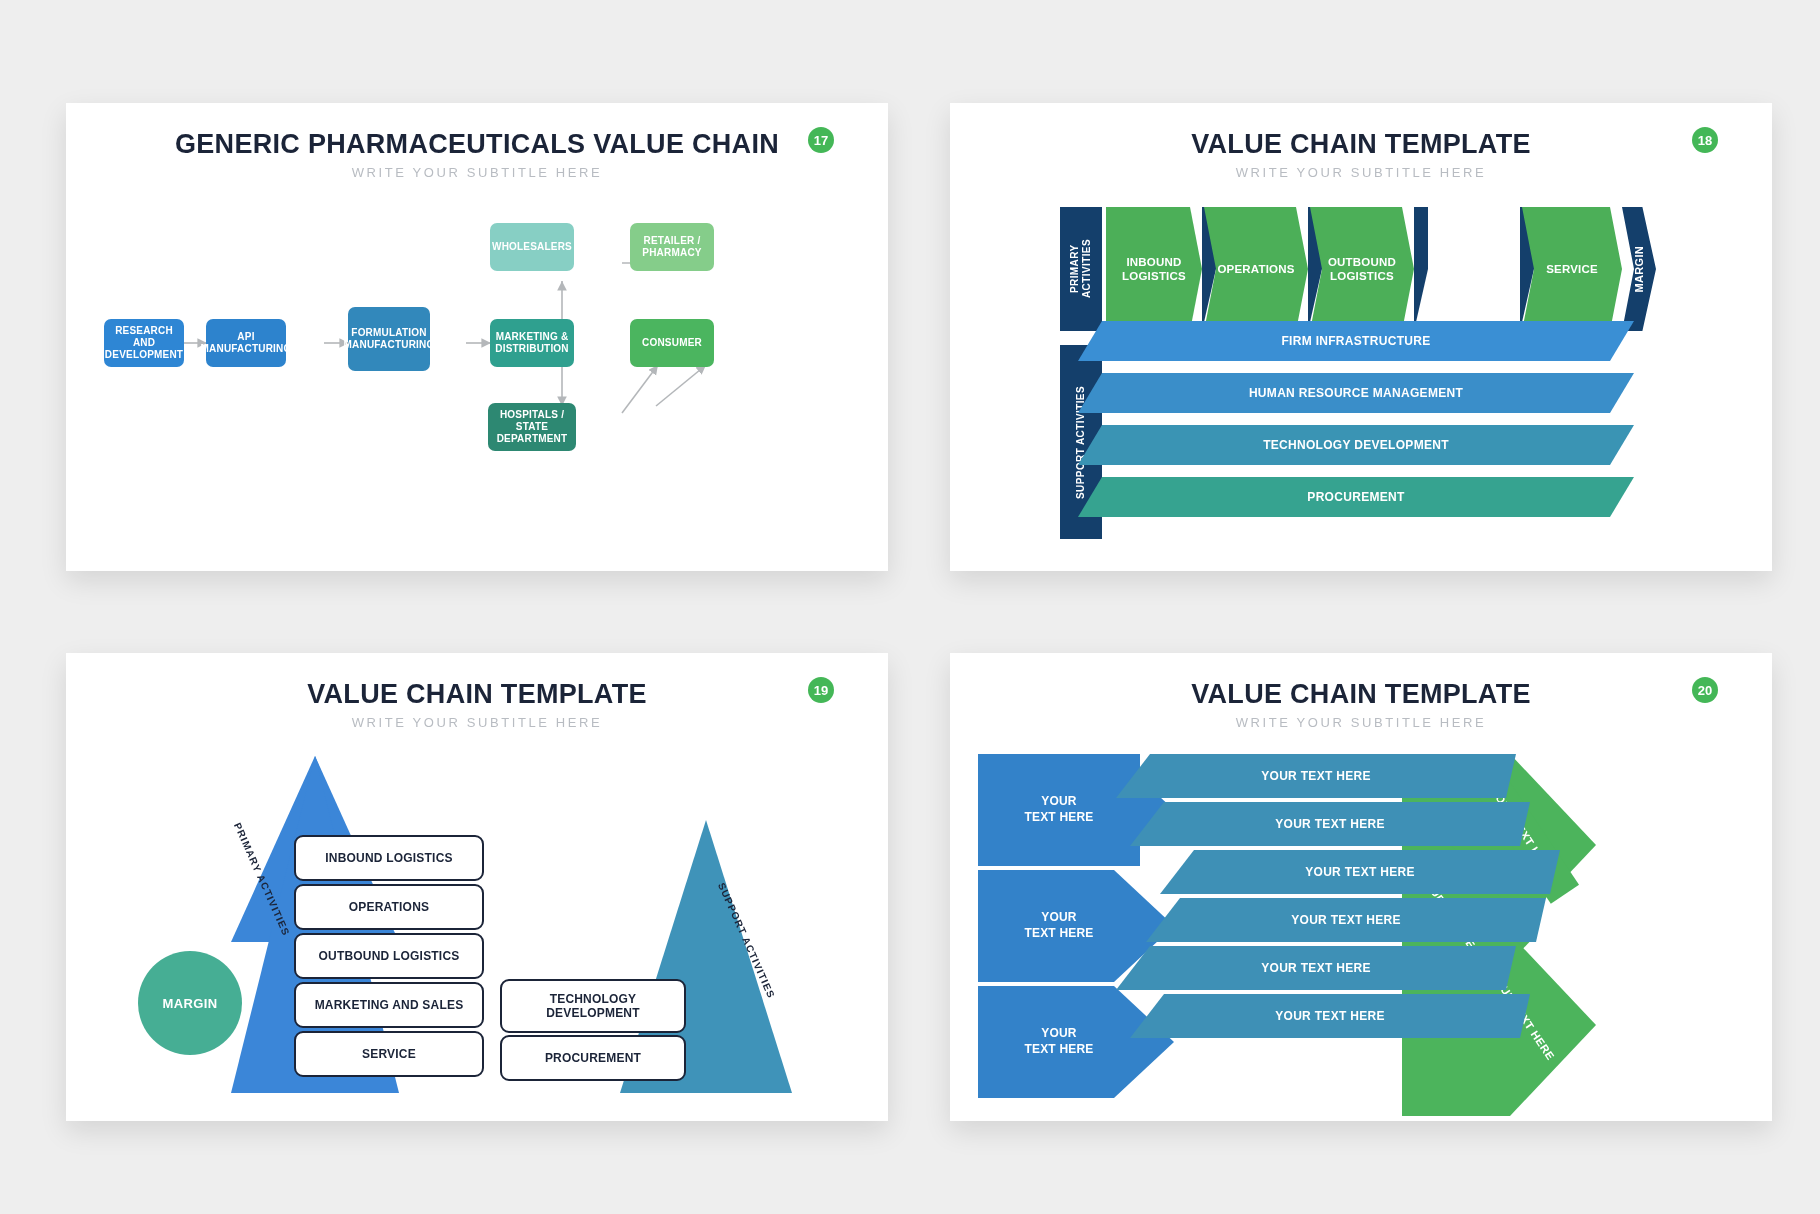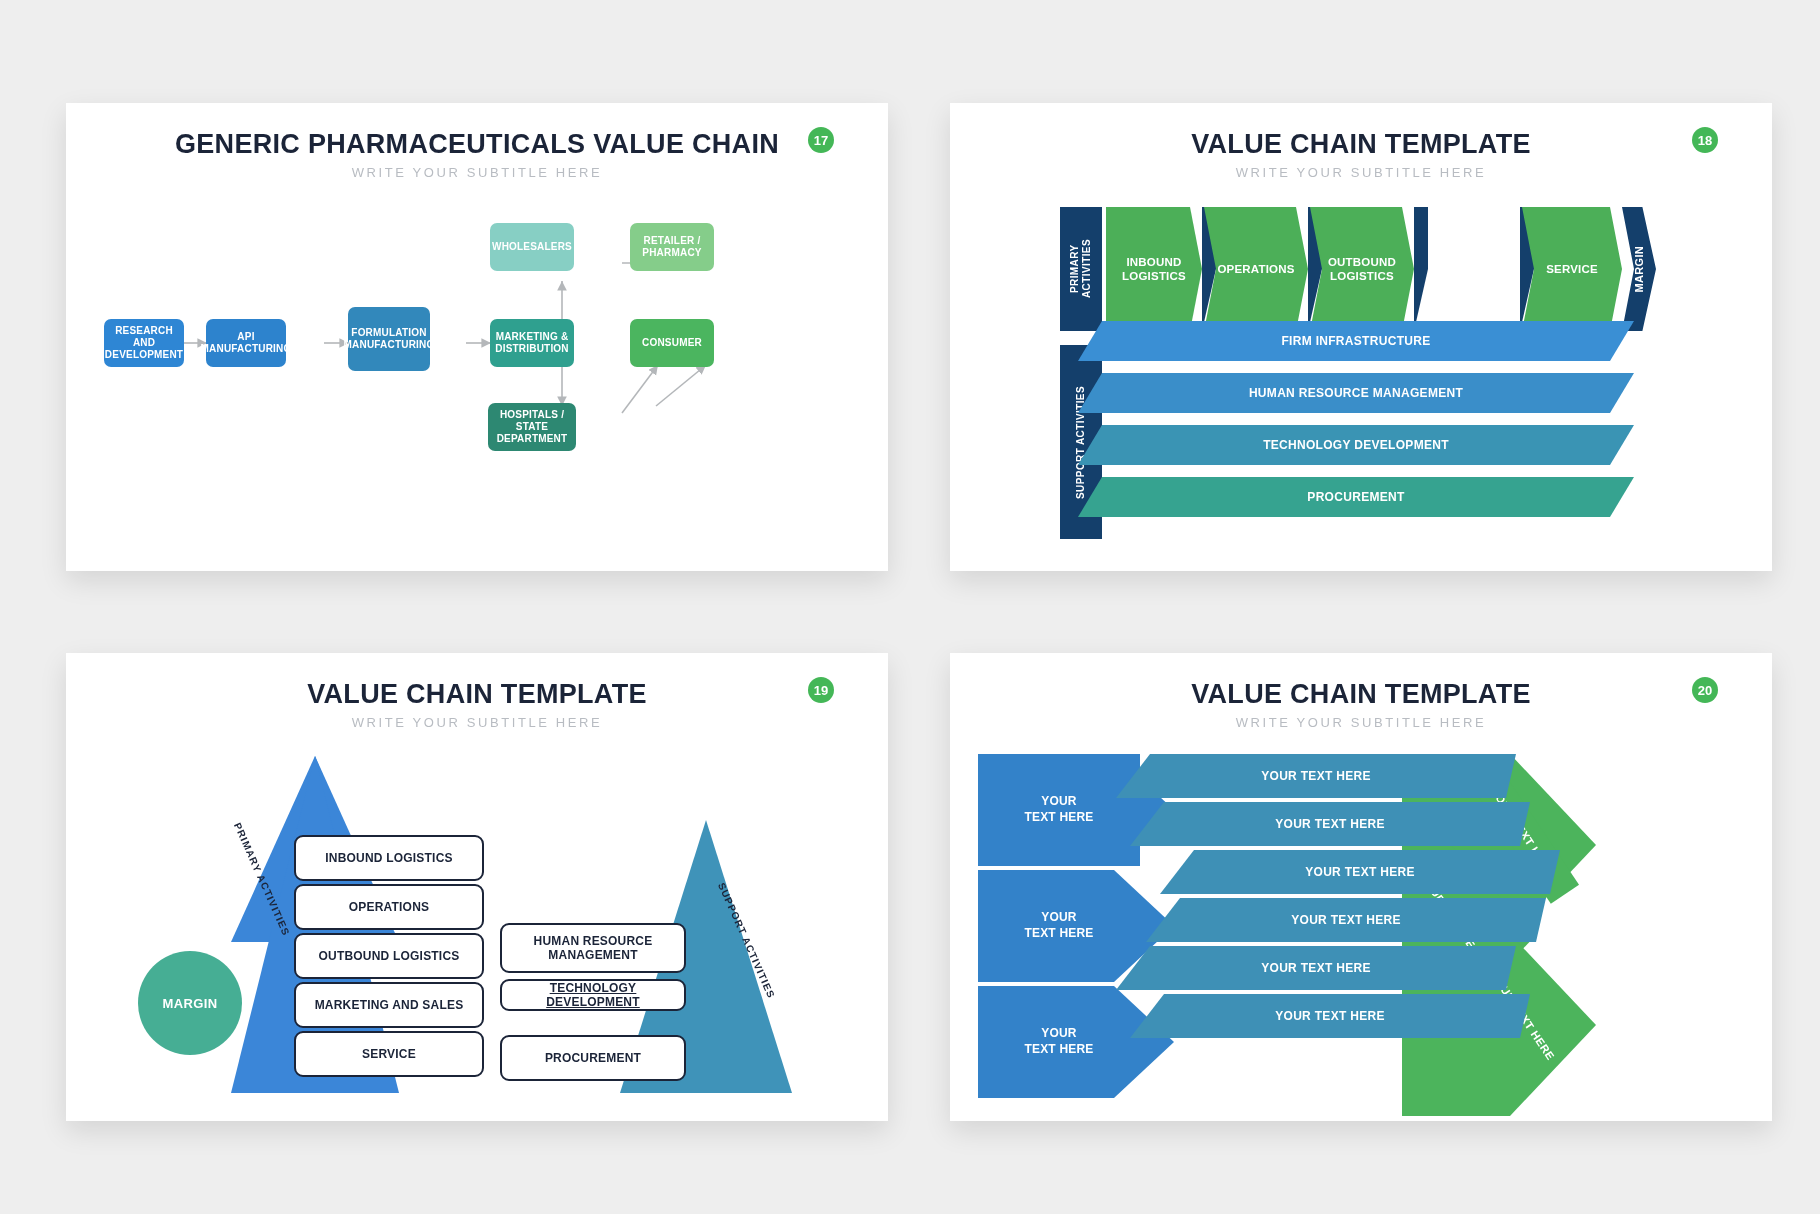--- a/index.html
+++ b/index.html
@@ -246,23 +246,21 @@
 
     <div class="s3-rot-label" style="left:176px;top:168px;transform:rotate(66deg);transform-origin:left top;">PRIMARY ACTIVITIES</div>
     <div class="s3-rot-label" style="left:660px;top:228px;transform:rotate(66deg);transform-origin:left top;">SUPPORT ACTIVITIES</div>
 
     <div class="s3-box" style="left:228px;top:182px;width:190px;height:46px;">INBOUND LOGISTICS</div>
     <div class="s3-box" style="left:228px;top:231px;width:190px;height:46px;">OPERATIONS</div>
     <div class="s3-box" style="left:228px;top:280px;width:190px;height:46px;">OUTBOUND LOGISTICS</div>
     <div class="s3-box" style="left:228px;top:329px;width:190px;height:46px;">MARKETING AND SALES</div>
     <div class="s3-box" style="left:228px;top:378px;width:190px;height:46px;">SERVICE</div>
 
-    <div class="s3-box" style="left:434px;top:270px;width:186px;height:50px;">HUMAN RESOURCE
-MANAGEMENT</div>
-    <div class="s3-box" style="left:434px;top:326px;width:186px;height:32px;text-decoration:underline;">TECHNOLOGY
+    <div class="s3-box" style="left:434px;top:326px;width:186px;height:54px;">TECHNOLOGY
 DEVELOPMENT</div>
     <div class="s3-box" style="left:434px;top:382px;width:186px;height:46px;">PROCUREMENT</div>
   </div>
 
   <div class="slide" id="slide-4">
     <div class="slide-title">VALUE CHAIN TEMPLATE</div>
     <div class="slide-subtitle">WRITE YOUR SUBTITLE HERE</div>
     <div class="page-badge">20</div>
 
     <div style="position:absolute;left:0;top:0;">

